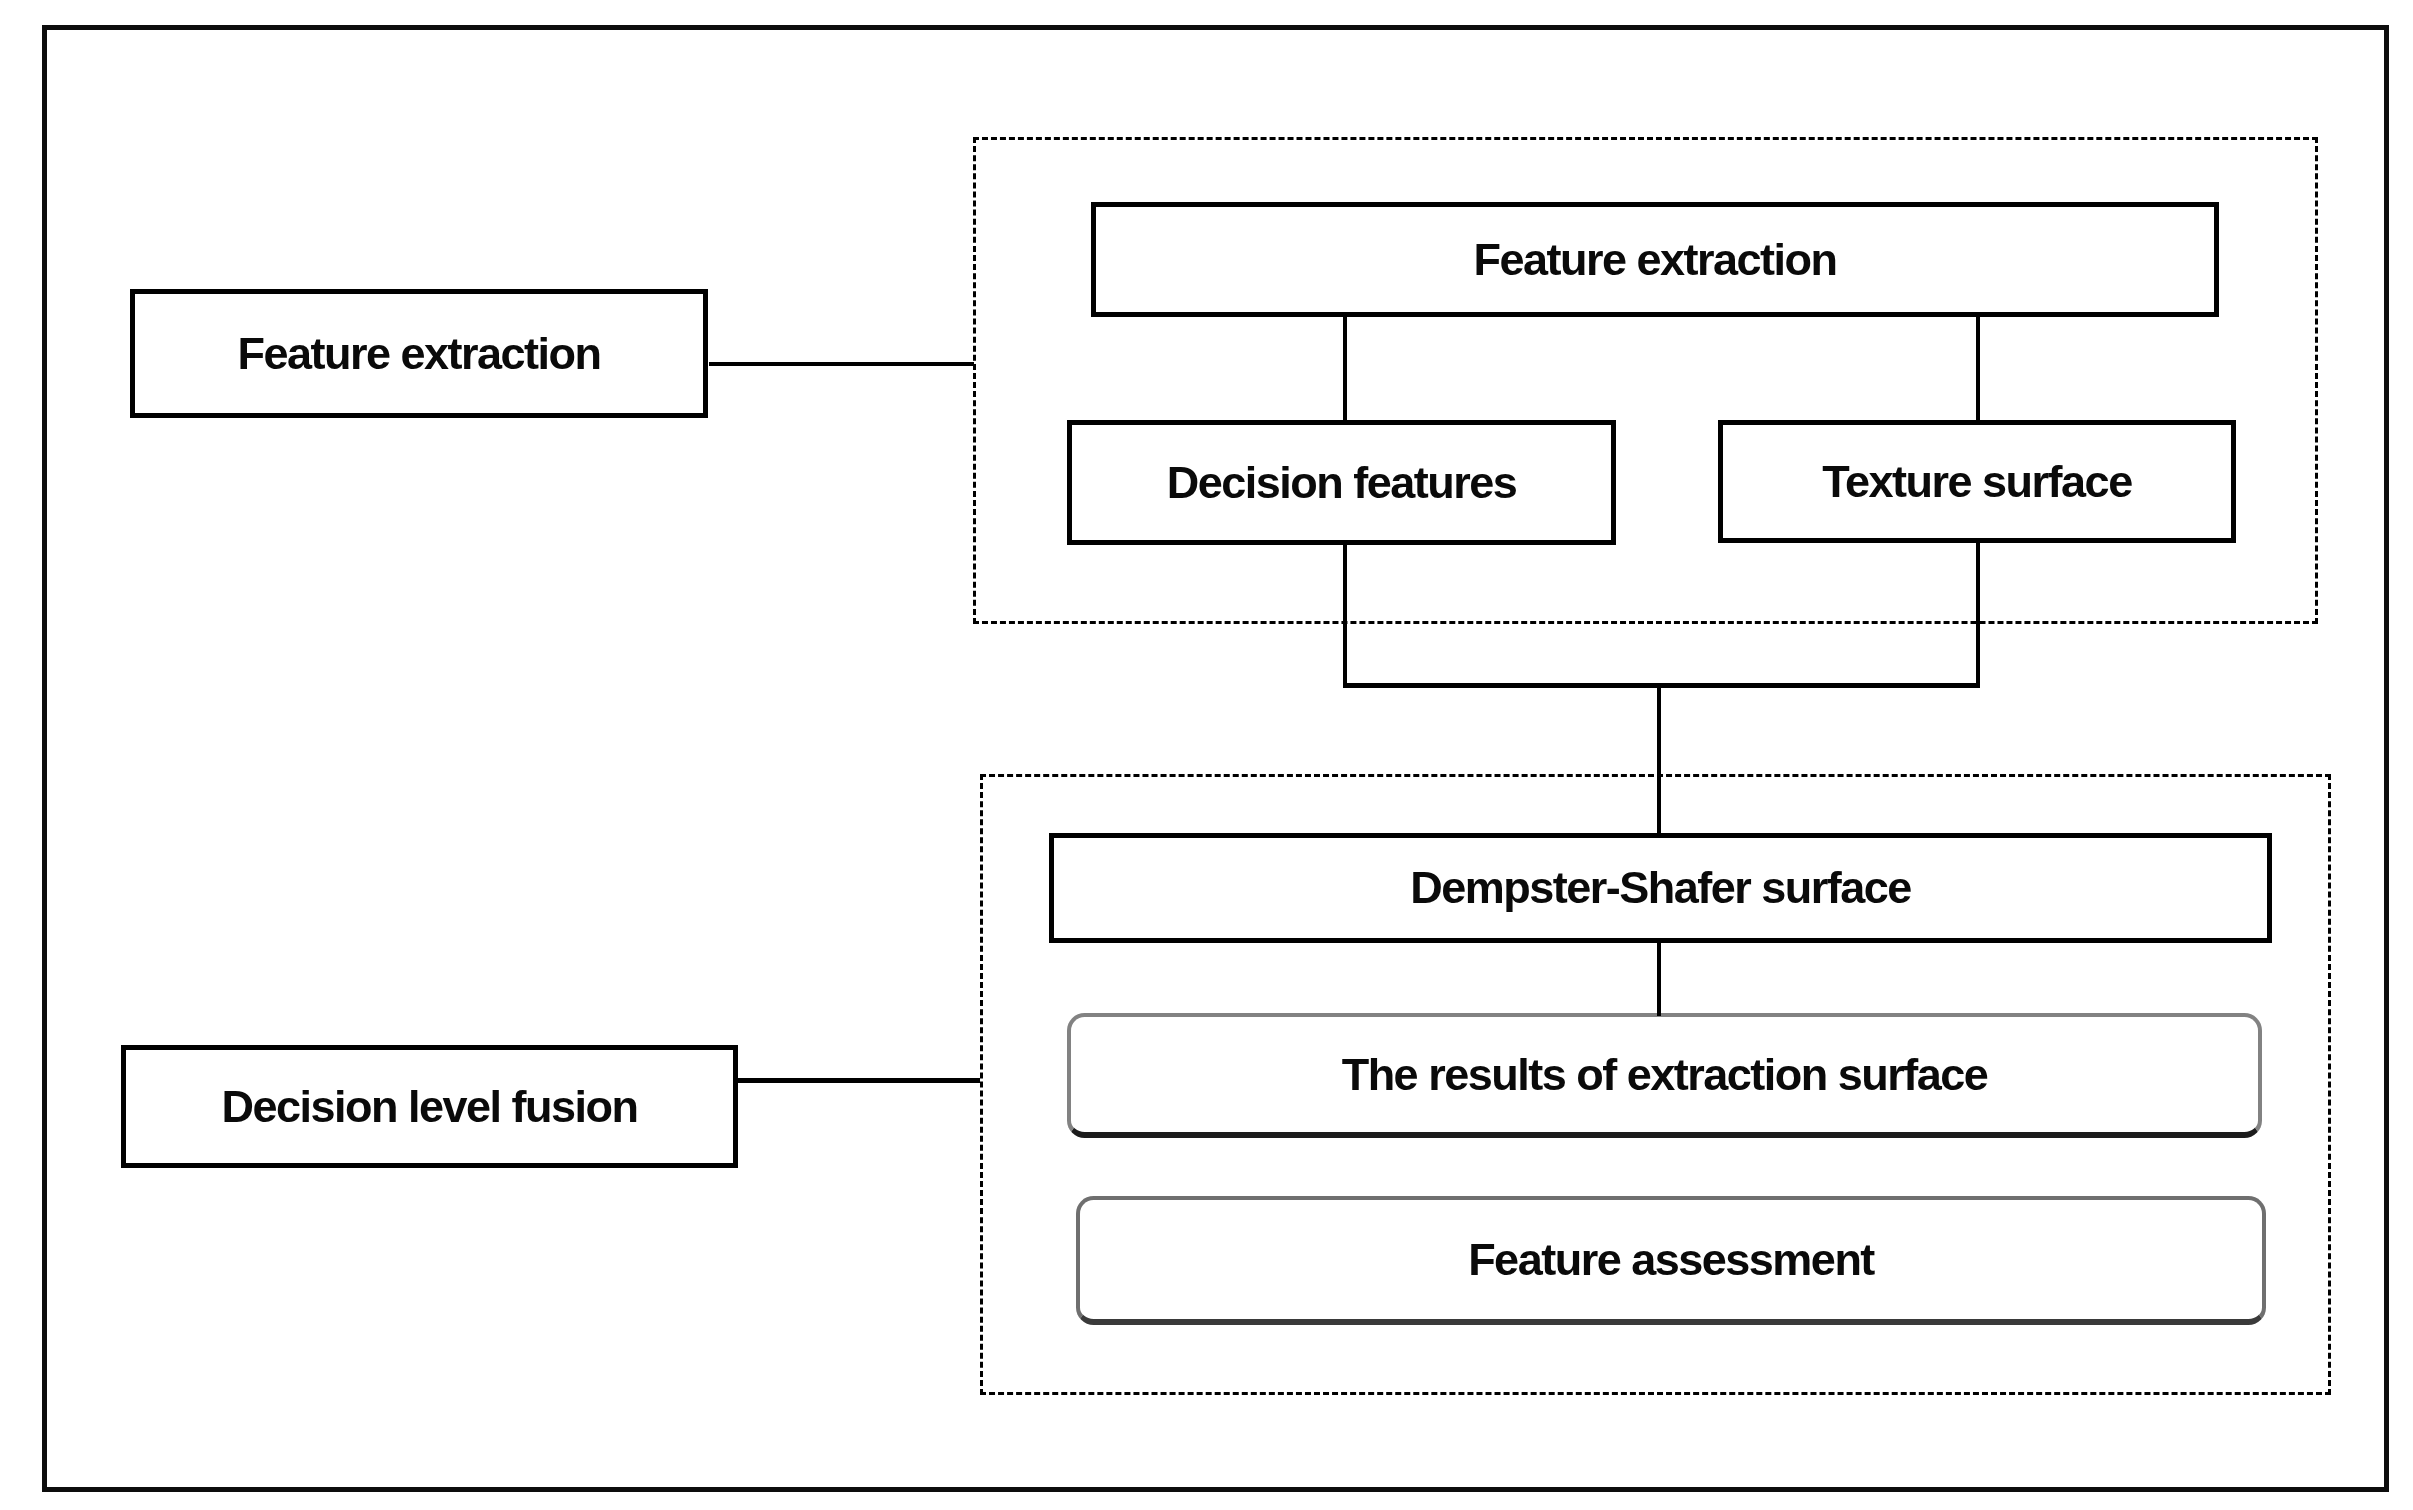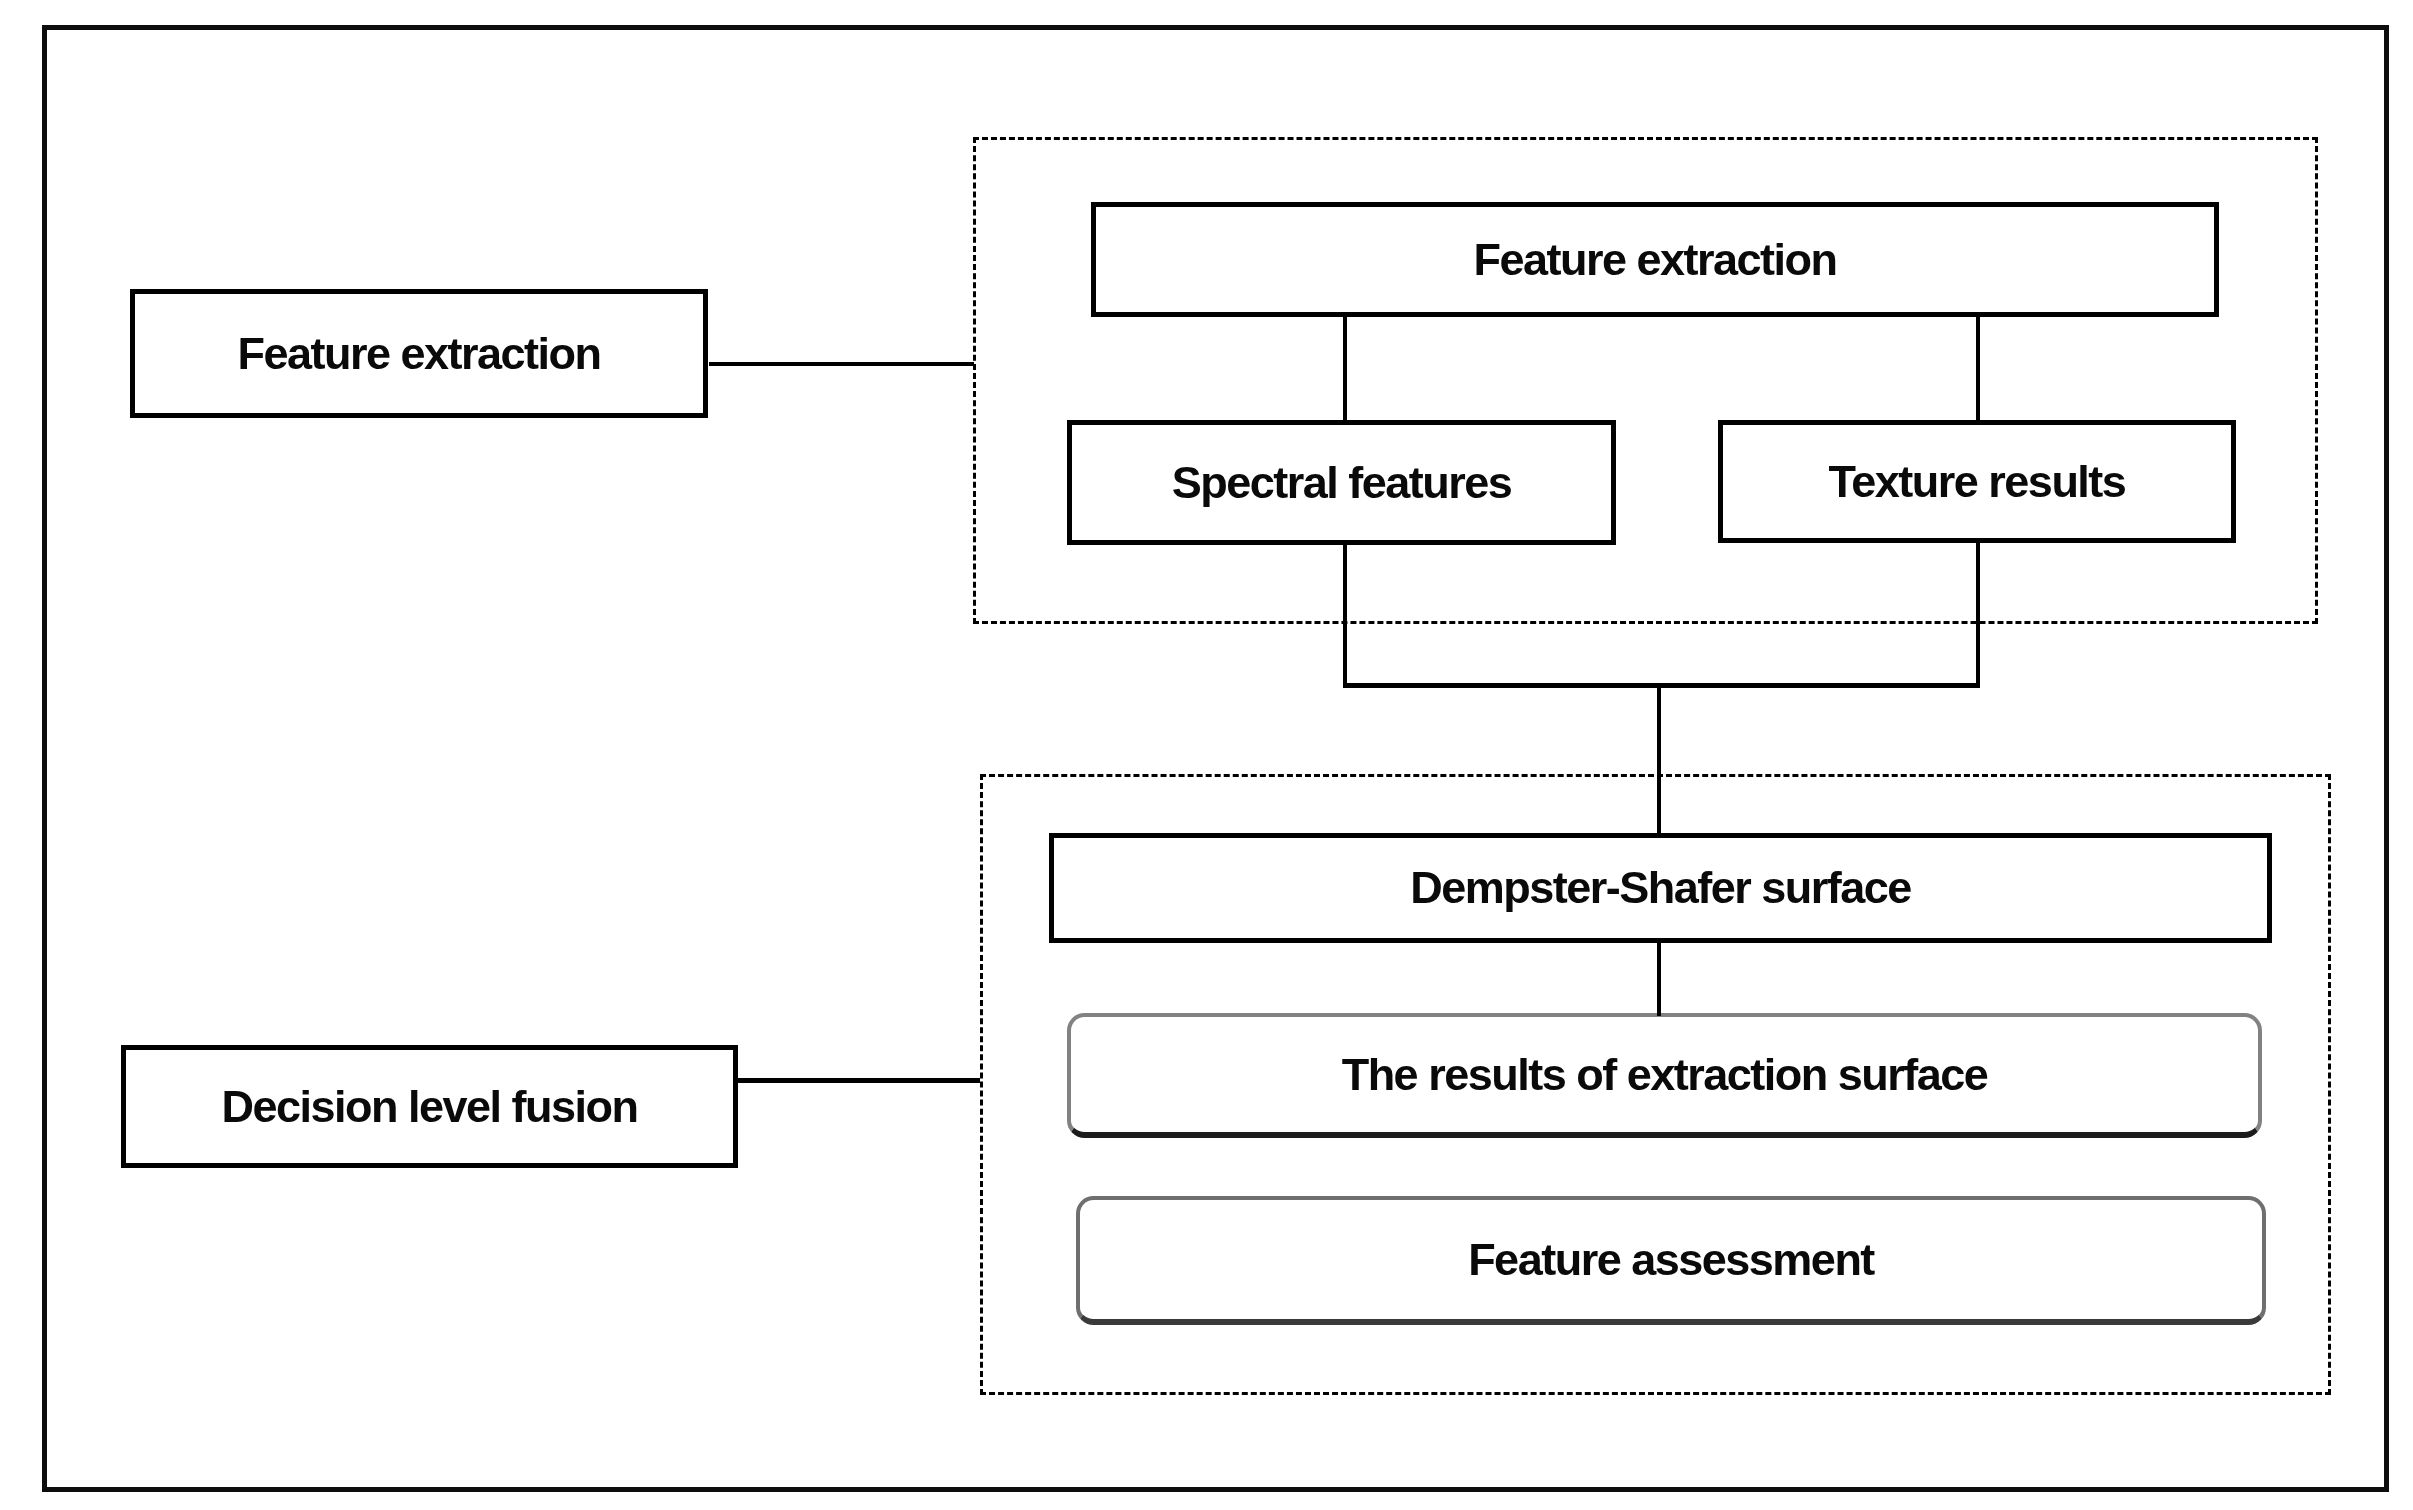--- a/index.html
+++ b/index.html
@@ -98,24 +98,24 @@
   </div>
   <div class="node solid" id="decision-box">
     <span>Decision level fusion</span>
   </div>
 
   <div class="dashed-group" id="top-dashed"></div>
   <div class="node solid" id="feature-box">
     <span>Feature extraction</span>
   </div>
   <div class="node solid" id="spectral-box">
-    <span>Spectral features</span>
+    <span>Decision features</span>
   </div>
   <div class="node solid" id="texture-box">
-    <span>Texture results</span>
+    <span>Texture surface</span>
   </div>
 
   <div class="dashed-group" id="bottom-dashed"></div>
   <div class="node solid" id="dempster-box">
     <span>Dempster-Shafer surface</span>
   </div>
   <div class="node rounded" id="results-box">
     <span>The results of extraction surface</span>
   </div>
   <div class="node rounded2" id="accuracy-box">

